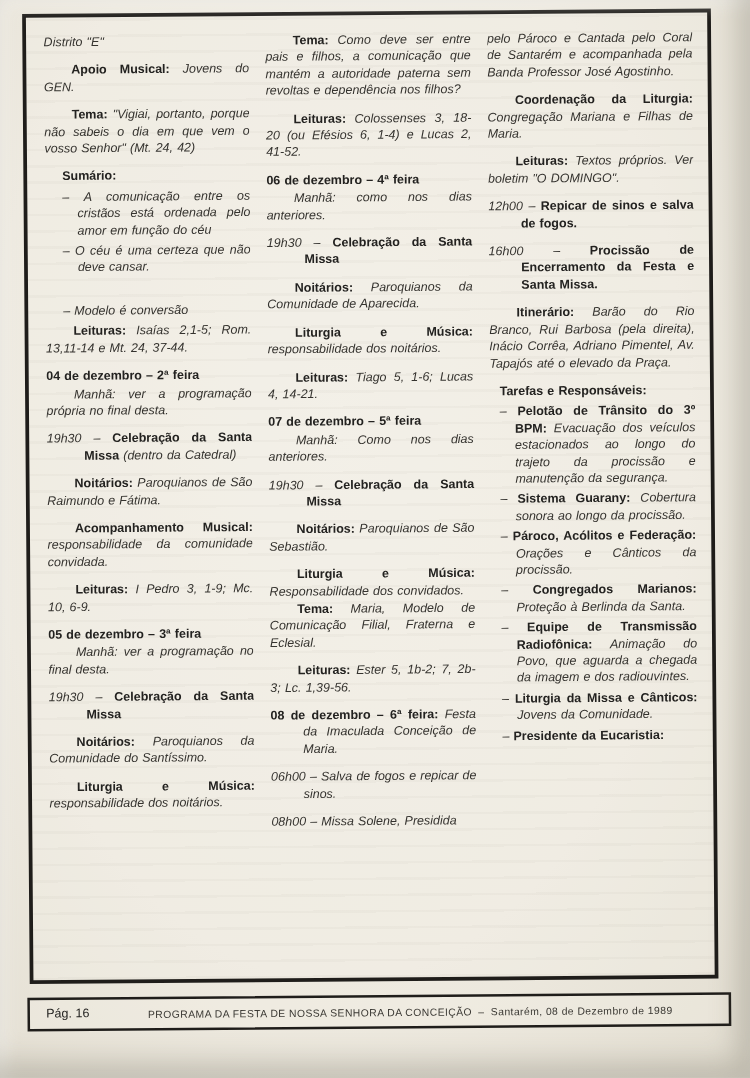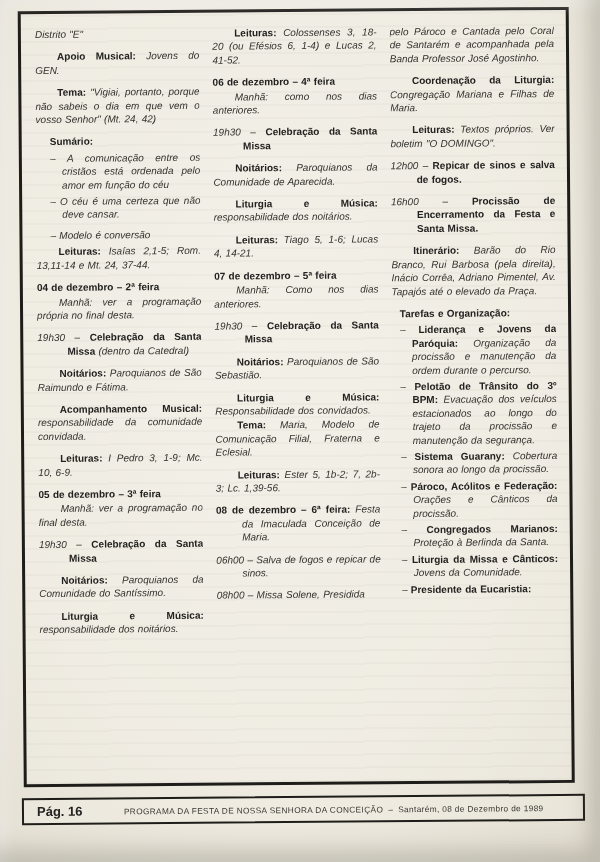--- a/index.html
+++ b/index.html
@@ -48,21 +48,21 @@
   .i { font-style: italic; }
   .footerbar {
     position: absolute; left: 19px; top: 796px;
     width: 563px; height: 27px;
     border: 2px solid #1f1d1a;
     box-sizing: border-box;
     background: rgba(244,241,233,0.3);
     display: flex; align-items: center;
   }
   .pg {
-    font-weight: 700; font-size: 13px; color: #232220;
+    font-weight: 400; font-size: 10px; color: #232220;
     padding: 0 10px 0 13px; white-space: nowrap;
   }
   .ftext {
     flex: 1; text-align: center;
     font-size: 8.3px; letter-spacing: 0.35px;
     color: #3a3833; white-space: nowrap;
     padding-right: 8px;
   }
   .ftext .sep { padding: 0 5px; }
 </style>
@@ -73,36 +73,37 @@
   <div class="tilt">
 
     <div class="frame">
       <div class="cols">
         <div class="col">
             <p class="blk"><span class="i">Distrito  "E"</span></p>
             <p class="blk ind"><span class="b">Apoio Musical: </span><span class="i">Jovens do GEN.</span></p>
             <p class="blk ind"><span class="b">Tema: </span><span class="i">"Vigiai, portanto, porque não sabeis o dia em que vem o vosso Senhor" (Mt. 24, 42)</span></p>
             <p class="blk" style="margin-left: 14px; margin-bottom: 3px;"><span class="b">Sumário:</span></p>
             <p class="blk" style="padding-left: 12px; text-indent: -12px; margin-left: 14px; margin-bottom: 3px;"><span>– </span><span class="i">A comunicação entre os cristãos está ordenada pelo amor em função do céu</span></p>
-            <p class="blk" style="padding-left: 12px; text-indent: -12px; margin-left: 14px; margin-bottom: 7px;"><span>– </span><span class="i">O céu é uma certeza que não deve cansar.</span></p>
+            <p class="blk" style="padding-left: 12px; text-indent: -12px; margin-left: 14px; margin-bottom: 21px;"><span>– </span><span class="i">O céu é uma certeza que não deve cansar.</span></p>
             <p class="blk" style="padding-left: 12px; text-indent: -12px; margin-left: 14px; margin-bottom: 3px;"><span>– </span><span class="i">Modelo é conversão</span></p>
             <p class="blk ind"><span class="b">Leituras: </span><span class="i">Isaías 2,1-5; Rom. 13,11-14 e Mt. 24, 37-44.</span></p>
             <p class="blk" style="margin-bottom: 1px;"><span class="b">04 de dezembro – 2ª feira</span></p>
             <p class="blk ind"><span class="i">Manhã: ver a programação própria no final desta.</span></p>
             <p class="blk" style="padding-left: 30px; text-indent: -30px;"><span class="i">19h30 – </span><span class="b">Celebração da Santa Missa </span><span class="i">(dentro da Catedral)</span></p>
             <p class="blk ind"><span class="b">Noitários: </span><span class="i">Paroquianos de São Raimundo e Fátima.</span></p>
             <p class="blk ind"><span class="b">Acompanhamento Musical: </span><span class="i">responsabilidade da comunidade convidada.</span></p>
             <p class="blk ind"><span class="b">Leituras: </span><span class="i">I Pedro 3, 1-9; Mc. 10, 6-9.</span></p>
             <p class="blk" style="margin-bottom: 1px;"><span class="b">05 de dezembro – 3ª feira</span></p>
             <p class="blk ind"><span class="i">Manhã: ver a programação no final desta.</span></p>
             <p class="blk" style="padding-left: 30px; text-indent: -30px;"><span class="i">19h30 – </span><span class="b">Celebração da Santa Missa</span></p>
             <p class="blk ind"><span class="b">Noitários: </span><span class="i">Paroquianos da Comunidade do Santíssimo.</span></p>
             <p class="blk ind"><span class="b">Liturgia e Música: </span><span class="i">responsabilidade dos noitários.</span></p>
           </div>
         <div class="col">
+            <p class="blk ind"><span class="b">Tema: </span><span class="i">Como deve ser entre pais e filhos, a comunicação que mantém a autoridade paterna sem revoltas e dependência nos filhos?</span></p>
             <p class="blk ind"><span class="b">Leituras: </span><span class="i">Colossenses 3, 18-20 (ou Efésios 6, 1-4) e Lucas 2, 41-52.</span></p>
             <p class="blk" style="margin-bottom: 1px;"><span class="b">06 de dezembro – 4ª feira</span></p>
             <p class="blk ind"><span class="i">Manhã: como nos dias anteriores.</span></p>
             <p class="blk" style="padding-left: 30px; text-indent: -30px;"><span class="i">19h30 – </span><span class="b">Celebração da Santa Missa</span></p>
             <p class="blk ind"><span class="b">Noitários: </span><span class="i">Paroquianos da Comunidade de Aparecida.</span></p>
             <p class="blk ind"><span class="b">Liturgia e Música: </span><span class="i">responsabilidade dos noitários.</span></p>
             <p class="blk ind"><span class="b">Leituras: </span><span class="i">Tiago 5, 1-6; Lucas 4, 14-21.</span></p>
             <p class="blk" style="margin-bottom: 1px;"><span class="b">07 de dezembro – 5ª feira</span></p>
             <p class="blk ind"><span class="i">Manhã: Como nos dias anteriores.</span></p>
             <p class="blk" style="padding-left: 30px; text-indent: -30px;"><span class="i">19h30 – </span><span class="b">Celebração da Santa Missa</span></p>
@@ -114,26 +115,26 @@
             <p class="blk" style="padding-left: 26px; text-indent: -26px;"><span class="i">06h00 – Salva de fogos e repicar de sinos.</span></p>
             <p class="blk" style="padding-left: 26px; text-indent: -26px;"><span class="i">08h00 – Missa Solene, Presidida</span></p>
           </div>
         <div class="col">
             <p class="blk"><span class="i">pelo Pároco e Cantada pelo Coral de Santarém e acompanhada pela Banda Professor José Agostinho.</span></p>
             <p class="blk ind"><span class="b">Coordenação da Liturgia: </span><span class="i">Congregação Mariana e Filhas de Maria.</span></p>
             <p class="blk ind"><span class="b">Leituras: </span><span class="i">Textos próprios. Ver boletim "O DOMINGO".</span></p>
             <p class="blk" style="padding-left: 26px; text-indent: -26px;"><span class="i">12h00 – </span><span class="b">Repicar de sinos e salva de fogos.</span></p>
             <p class="blk" style="padding-left: 26px; text-indent: -26px;"><span class="i">16h00 – </span><span class="b">Procissão de Encerramento da Festa e Santa Missa.</span></p>
             <p class="blk ind"><span class="b">Itinerário: </span><span class="i">Barão do Rio Branco, Rui Barbosa (pela direita), Inácio Corrêa, Adriano Pimentel, Av. Tapajós até o elevado da Praça.</span></p>
-            <p class="blk" style="margin-left: 8px; margin-bottom: 3px;"><span class="b">Tarefas e Organização:</span></p>
-            <p class="blk" style="padding-left: 12px; text-indent: -12px; margin-left: 8px; margin-bottom: 3px;"><span>– </span><span class="b">Liderança e Jovens da Paróquia: </span><span class="i">Organização da procissão e manutenção da ordem durante o percurso.</span></p>
+            <p class="blk" style="margin-left: 8px; margin-bottom: 3px;"><span class="b">Tarefas e Responsáveis:</span></p>
             <p class="blk" style="padding-left: 12px; text-indent: -12px; margin-left: 8px; margin-bottom: 3px;"><span>– </span><span class="b">Pelotão de Trânsito do 3º BPM: </span><span class="i">Evacuação dos veículos estacionados ao longo do trajeto da procissão e manutenção da segurança.</span></p>
             <p class="blk" style="padding-left: 12px; text-indent: -12px; margin-left: 8px; margin-bottom: 3px;"><span>– </span><span class="b">Sistema Guarany: </span><span class="i">Cobertura sonora ao longo da procissão.</span></p>
             <p class="blk" style="padding-left: 12px; text-indent: -12px; margin-left: 8px; margin-bottom: 3px;"><span>– </span><span class="b">Pároco, Acólitos e Federação: </span><span class="i">Orações e Cânticos da procissão.</span></p>
             <p class="blk" style="padding-left: 12px; text-indent: -12px; margin-left: 8px; margin-bottom: 3px;"><span>– </span><span class="b">Congregados Marianos: </span><span class="i">Proteção à Berlinda da Santa.</span></p>
+            <p class="blk" style="padding-left: 12px; text-indent: -12px; margin-left: 8px; margin-bottom: 3px;"><span>– </span><span class="b">Equipe de Transmissão Radiofônica: </span><span class="i">Animação do Povo, que aguarda a chegada da imagem e dos radiouvintes.</span></p>
             <p class="blk" style="padding-left: 12px; text-indent: -12px; margin-left: 8px; margin-bottom: 3px;"><span>– </span><span class="b">Liturgia da Missa e Cânticos: </span><span class="i">Jovens da Comunidade.</span></p>
             <p class="blk" style="padding-left: 12px; text-indent: -12px; margin-left: 8px; margin-bottom: 3px;"><span>– </span><span class="b">Presidente da Eucaristia:</span></p>
           </div>
       </div>
     </div>
 
     <div class="footerbar">
       <span class="pg">Pág. 16</span>
       <span class="ftext">
         <span>PROGRAMA DA FESTA DE NOSSA SENHORA DA CONCEIÇÃO</span><span class="sep">–</span><span>Santarém, 08 de Dezembro de 1989</span>

